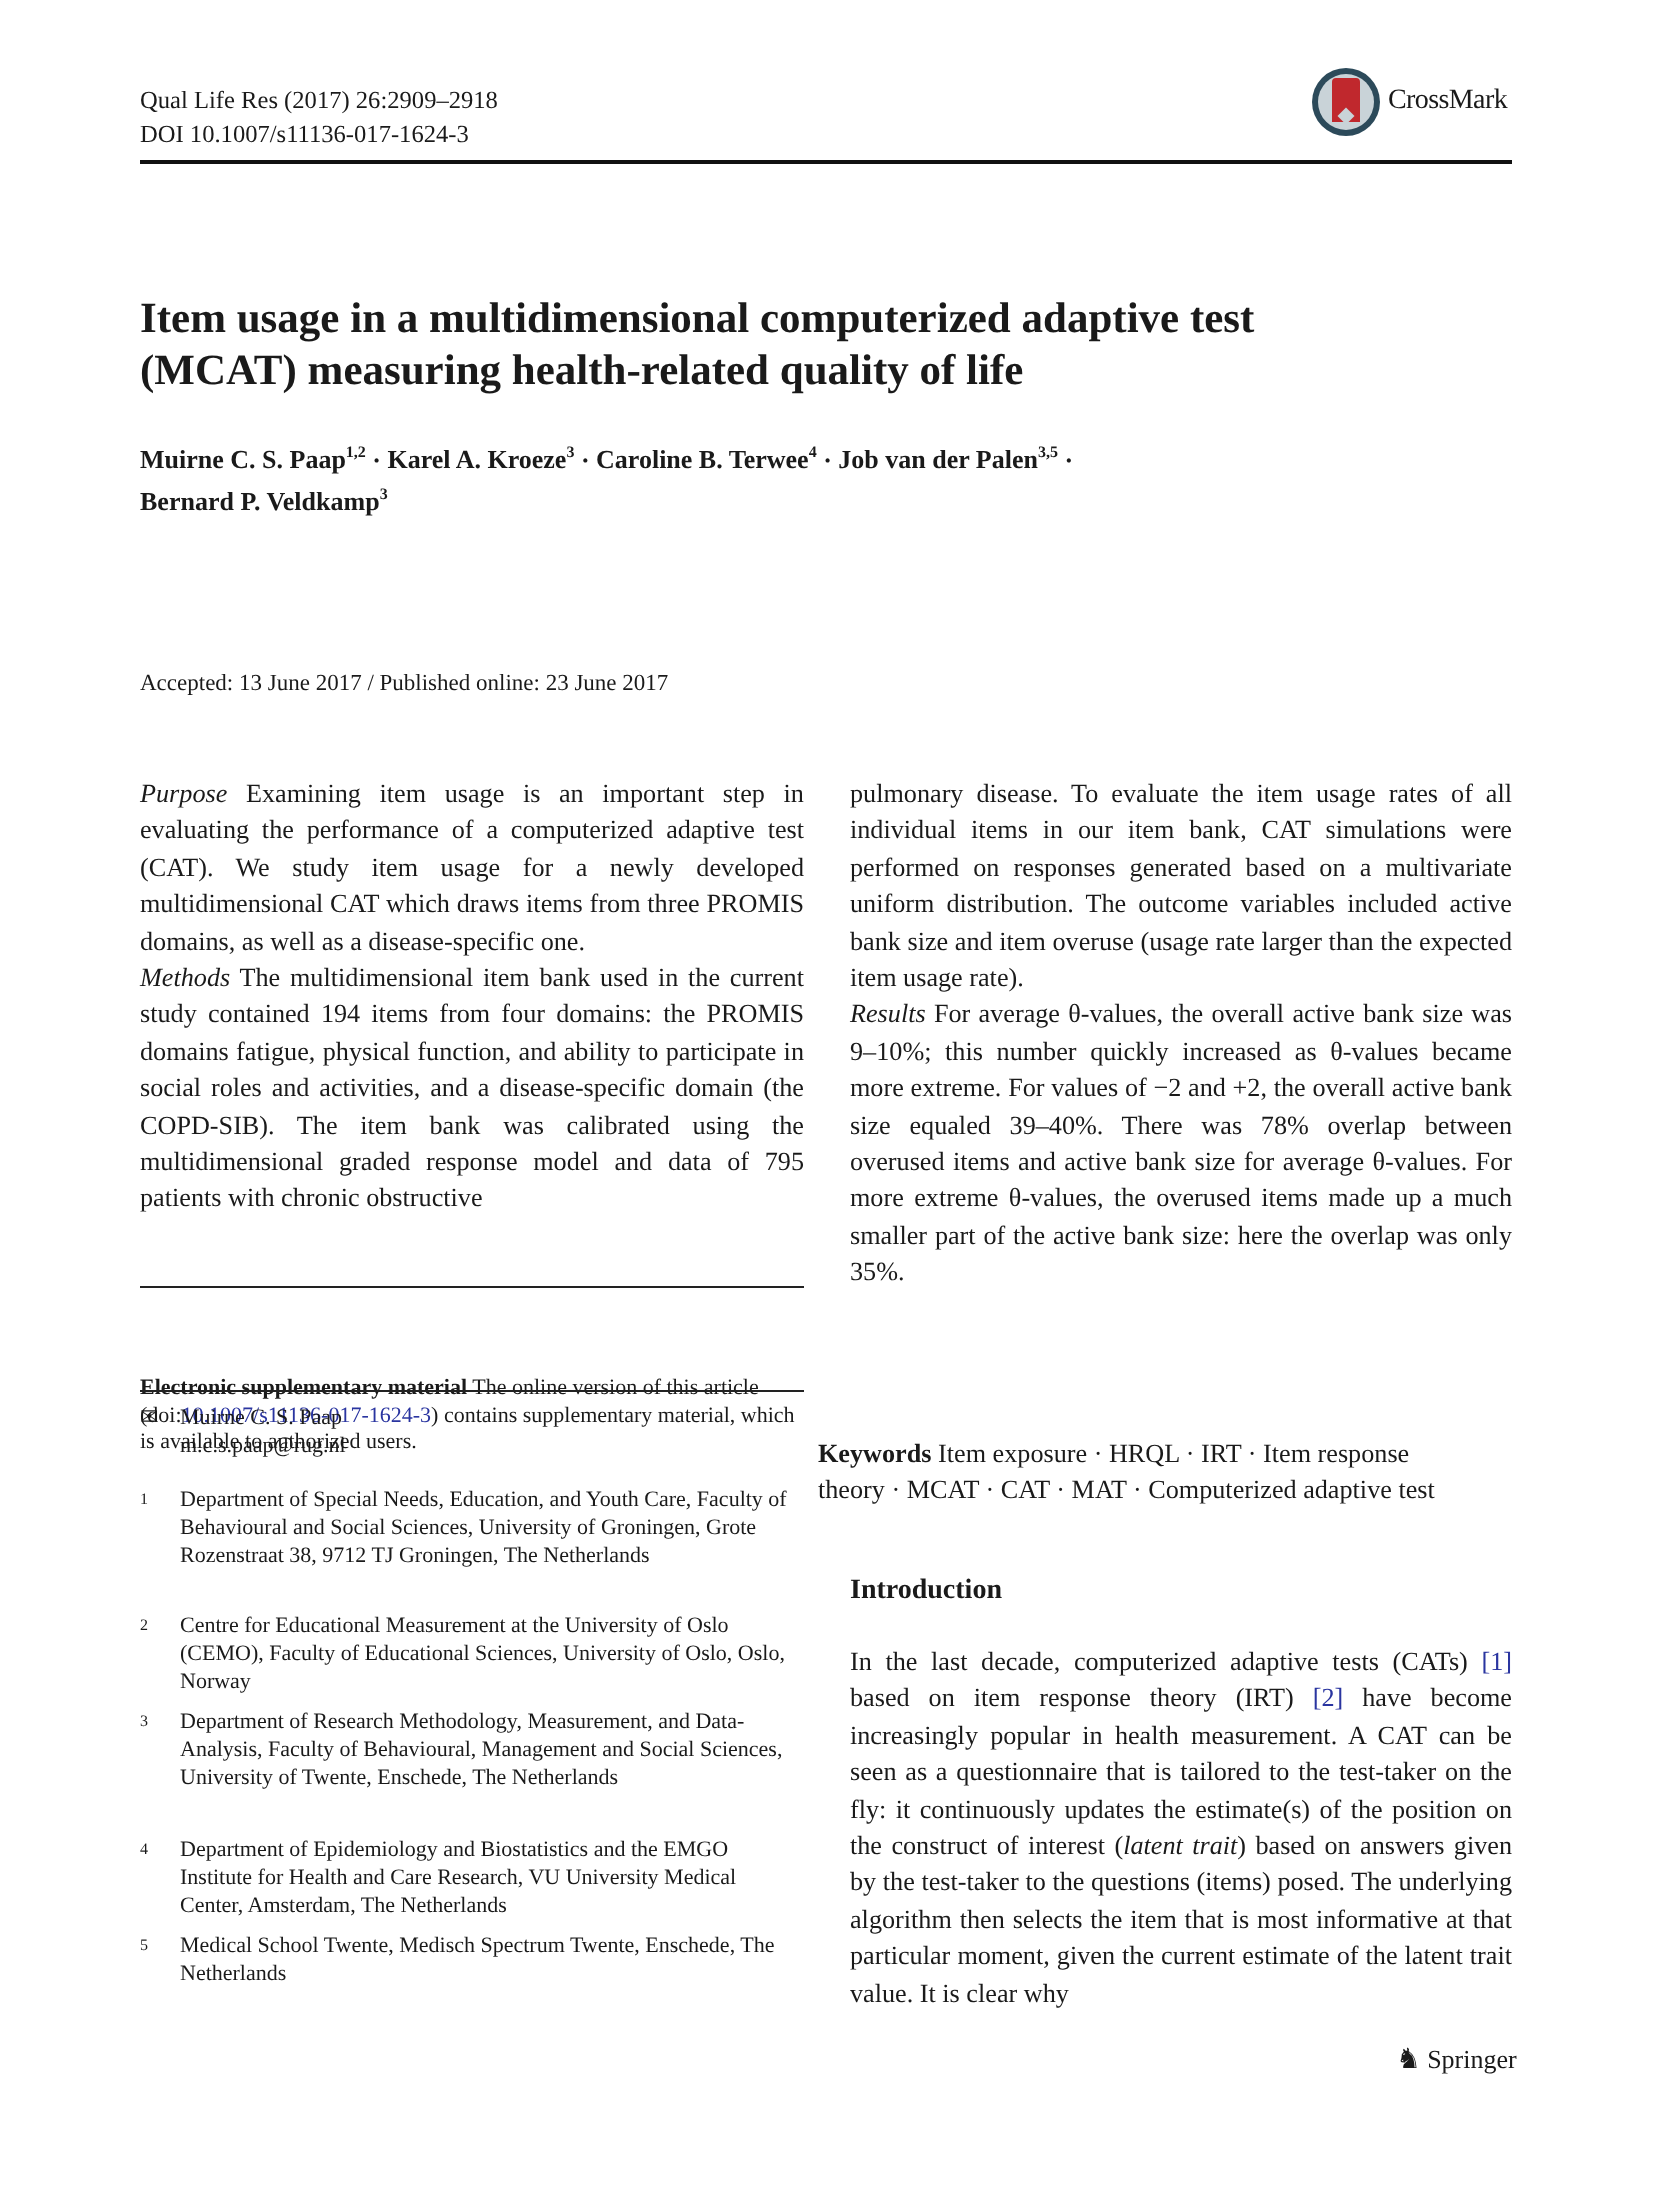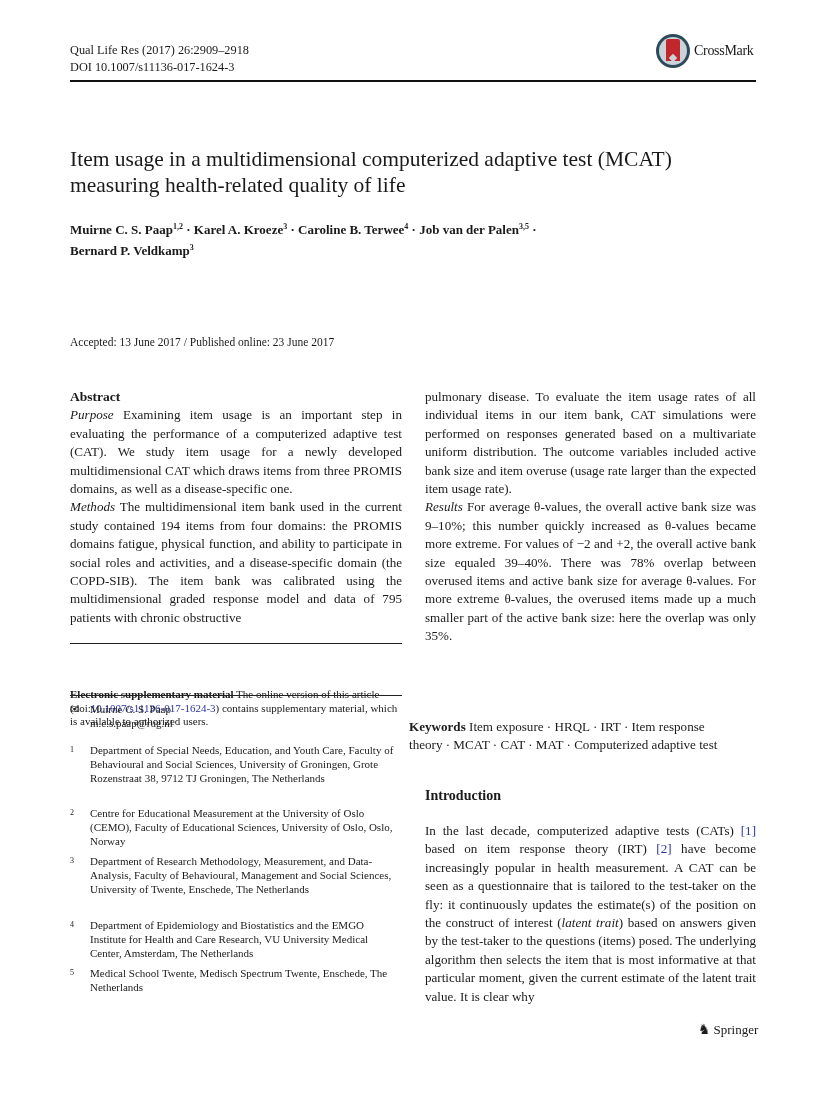--- a/index.html
+++ b/index.html
@@ -7,21 +7,21 @@
          font-family:"Liberation Serif", "DejaVu Serif", serif; color:#1a1a1a; }
   .abs { position:absolute; }
   .hdr { left:70px; top:42px; font-size:12.3px; line-height:17px; }
   .crossmark { left:656px; top:34px; display:flex; align-items:center; }
   .cm-logo { width:34px; height:34px; border-radius:50%; background:#2c4a5a; position:relative; }
   .cm-logo .ring { position:absolute; left:3px; top:3px; width:28px; height:28px; border-radius:50%; background:#c9d3d8; }
   .cm-logo .red { position:absolute; left:10px; top:5px; width:14px; height:22px; background:#c0282d; border-radius:2px 2px 0 0; }
   .cm-logo .notch { position:absolute; left:14px; top:21px; width:6px; height:6px; background:#c9d3d8; transform:rotate(45deg); }
   .cm-text { font-size:14px; margin-left:4px; letter-spacing:-0.3px; }
   .rule { left:70px; width:686px; height:2px; background:#111; }
-  .title { left:70px; top:146px; width:640px; font-size:21.5px; font-weight:normal; line-height:26px; }
+  .title { left:70px; top:146px; width:640px; font-size:21.5px; font-weight:bold; line-height:26px; }
   .authors { left:70px; top:218px; width:700px; font-size:13px; font-weight:bold; line-height:17px; }
   .authors sup { font-size:8px;text-align:center; }
   .dates { left:70px; top:335px; font-size:11.5px; line-height:15px; }
   .col { font-size:13.1px; line-height:18.4px; text-align:justify; }
   .left { left:70px; width:332px; }
   .right { left:425px; width:331px; }
   .ab-head { font-weight:bold; font-size:13.5px; }
   .it { font-style:italic; }
   .b { font-weight:bold; }
   .link { color:#2a35a0; }
@@ -60,21 +60,20 @@
   <span><span>Caroline B. Terwee</span><sup>4</sup></span> ·
   <span><span>Job van der Palen</span><sup>3,5</sup></span> ·<br>
   <span><span>Bernard P. Veldkamp</span><sup>3</sup></span>
 </div>
 
 <div class="abs dates">
   <div>Accepted: 13 June 2017 / Published online: 23 June 2017</div>
 </div>
 
 <div class="abs col left" style="top:388px">
-  <div class="ab-head">Abstract</div>
   <div><span class="it">Purpose</span> <span>Examining item usage is an important step in evaluating the performance of a computerized adaptive test (CAT). We study item usage for a newly developed multidimensional CAT which draws items from three PROMIS domains, as well as a disease-specific one.</span></div>
   <div><span class="it">Methods</span> <span>The multidimensional item bank used in the current study contained 194 items from four domains: the PROMIS domains fatigue, physical function, and ability to participate in social roles and activities, and a disease-specific domain (the COPD-SIB). The item bank was calibrated using the multidimensional graded response model and data of 795 patients with chronic obstructive</span></div>
 </div>
 
 <div class="abs thin" style="top:643px"></div>
 <div class="abs esm">
   <span class="b">Electronic supplementary material</span> <span>The online version of this article (doi:</span><span class="link">10.1007/s11136-017-1624-3</span><span>) contains supplementary material, which is available to authorized users.</span>
 </div>
 <div class="abs thin" style="top:695px"></div>
 

